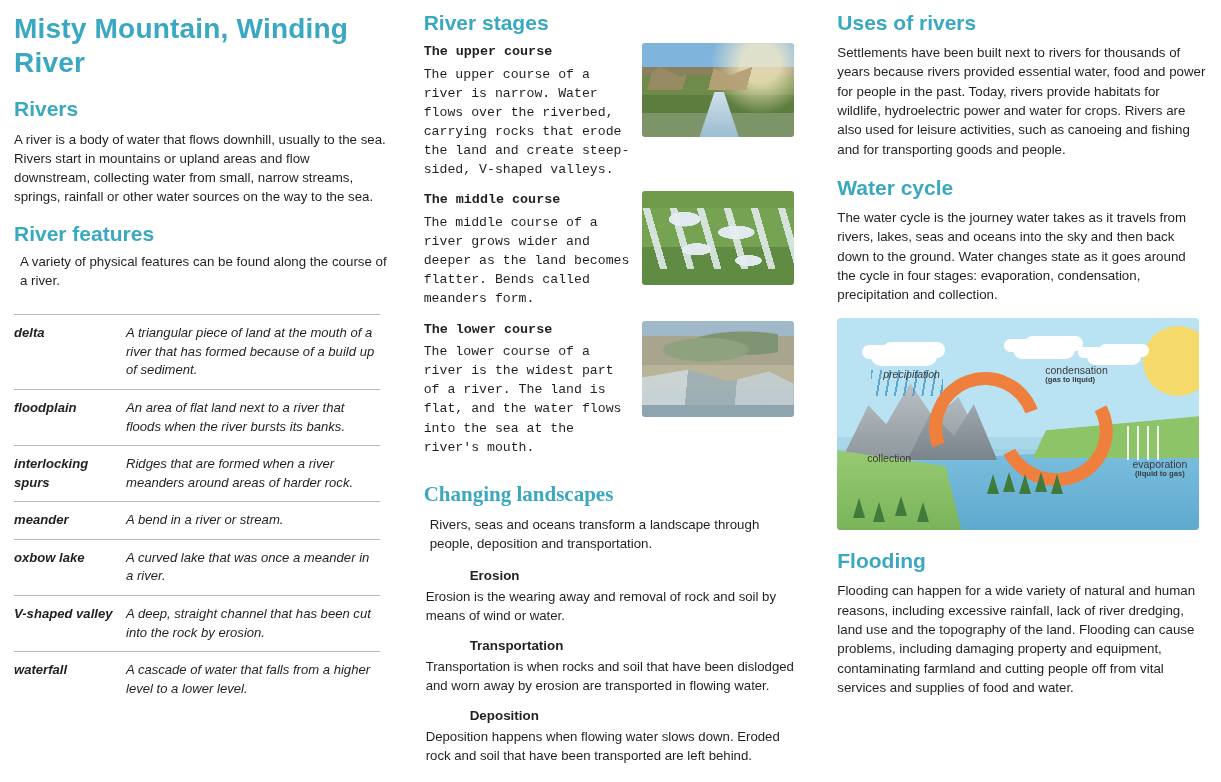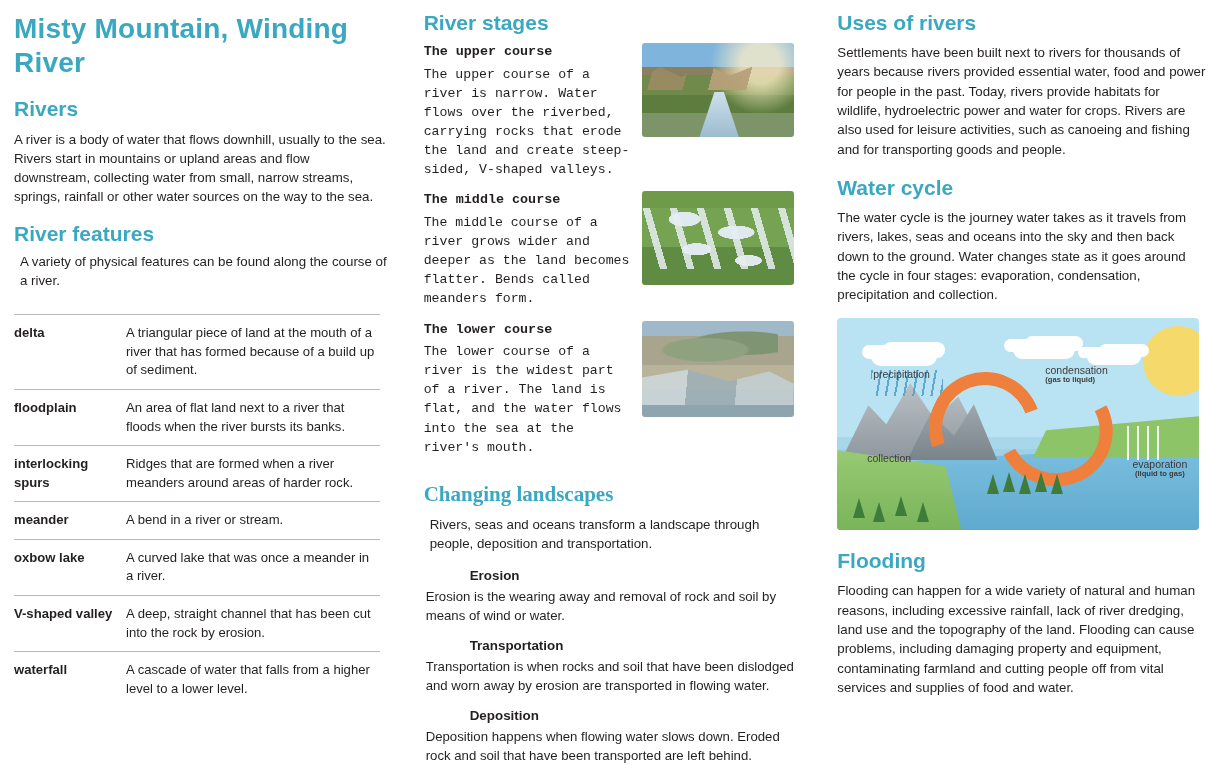--- a/index.html
+++ b/index.html
@@ -49,20 +49,21 @@
     margin: 0 0 14px 0;
     color: #231f20;
   }
   p.body.indent { padding-left: 6px; }
 
   
   table.glossary {
     width: 366px;
     border-collapse: collapse;
     margin-top: 24px;
+    font-style: italic;
   }
   table.glossary td {
     border-top: 1px solid #b8b8b8;
     padding: 9px 4px 9px 0;
     vertical-align: top;
     font-size: 13.1px;
     line-height: 1.42;
   }
   table.glossary tr:first-child td { border-top: 1px solid #b8b8b8; }
   td.term {
@@ -386,21 +387,21 @@
       <div class="cy-tree" style="left:182px; bottom:36px;"></div>
       <div class="cy-tree" style="left:198px; bottom:38px;"></div>
       <div class="cy-tree" style="left:214px; bottom:36px;"></div>
       <div class="cy-tree" style="left:16px; bottom:12px;"></div>
       <div class="cy-tree" style="left:36px; bottom:8px;"></div>
       <div class="cy-tree" style="left:58px; bottom:14px;"></div>
       <div class="cy-tree" style="left:80px; bottom:8px;"></div>
 
       <div class="cy-evap-lines"></div>
 
-      <div class="cy-label" style="left:36px; top:50px;">
+      <div class="cy-label" style="left:46px; top:50px;font-style:italic;">
         <span>precipitation</span>
       </div>
       <div class="cy-label" style="left:208px; top:46px; text-align:left;">
         <span>condensation</span>
         <span class="sm">(gas to liquid)</span>
       </div>
       <div class="cy-label" style="left:30px; top:134px;">
         <span>collection</span>
       </div>
       <div class="cy-label" style="right:12px; top:140px; text-align:center;">

